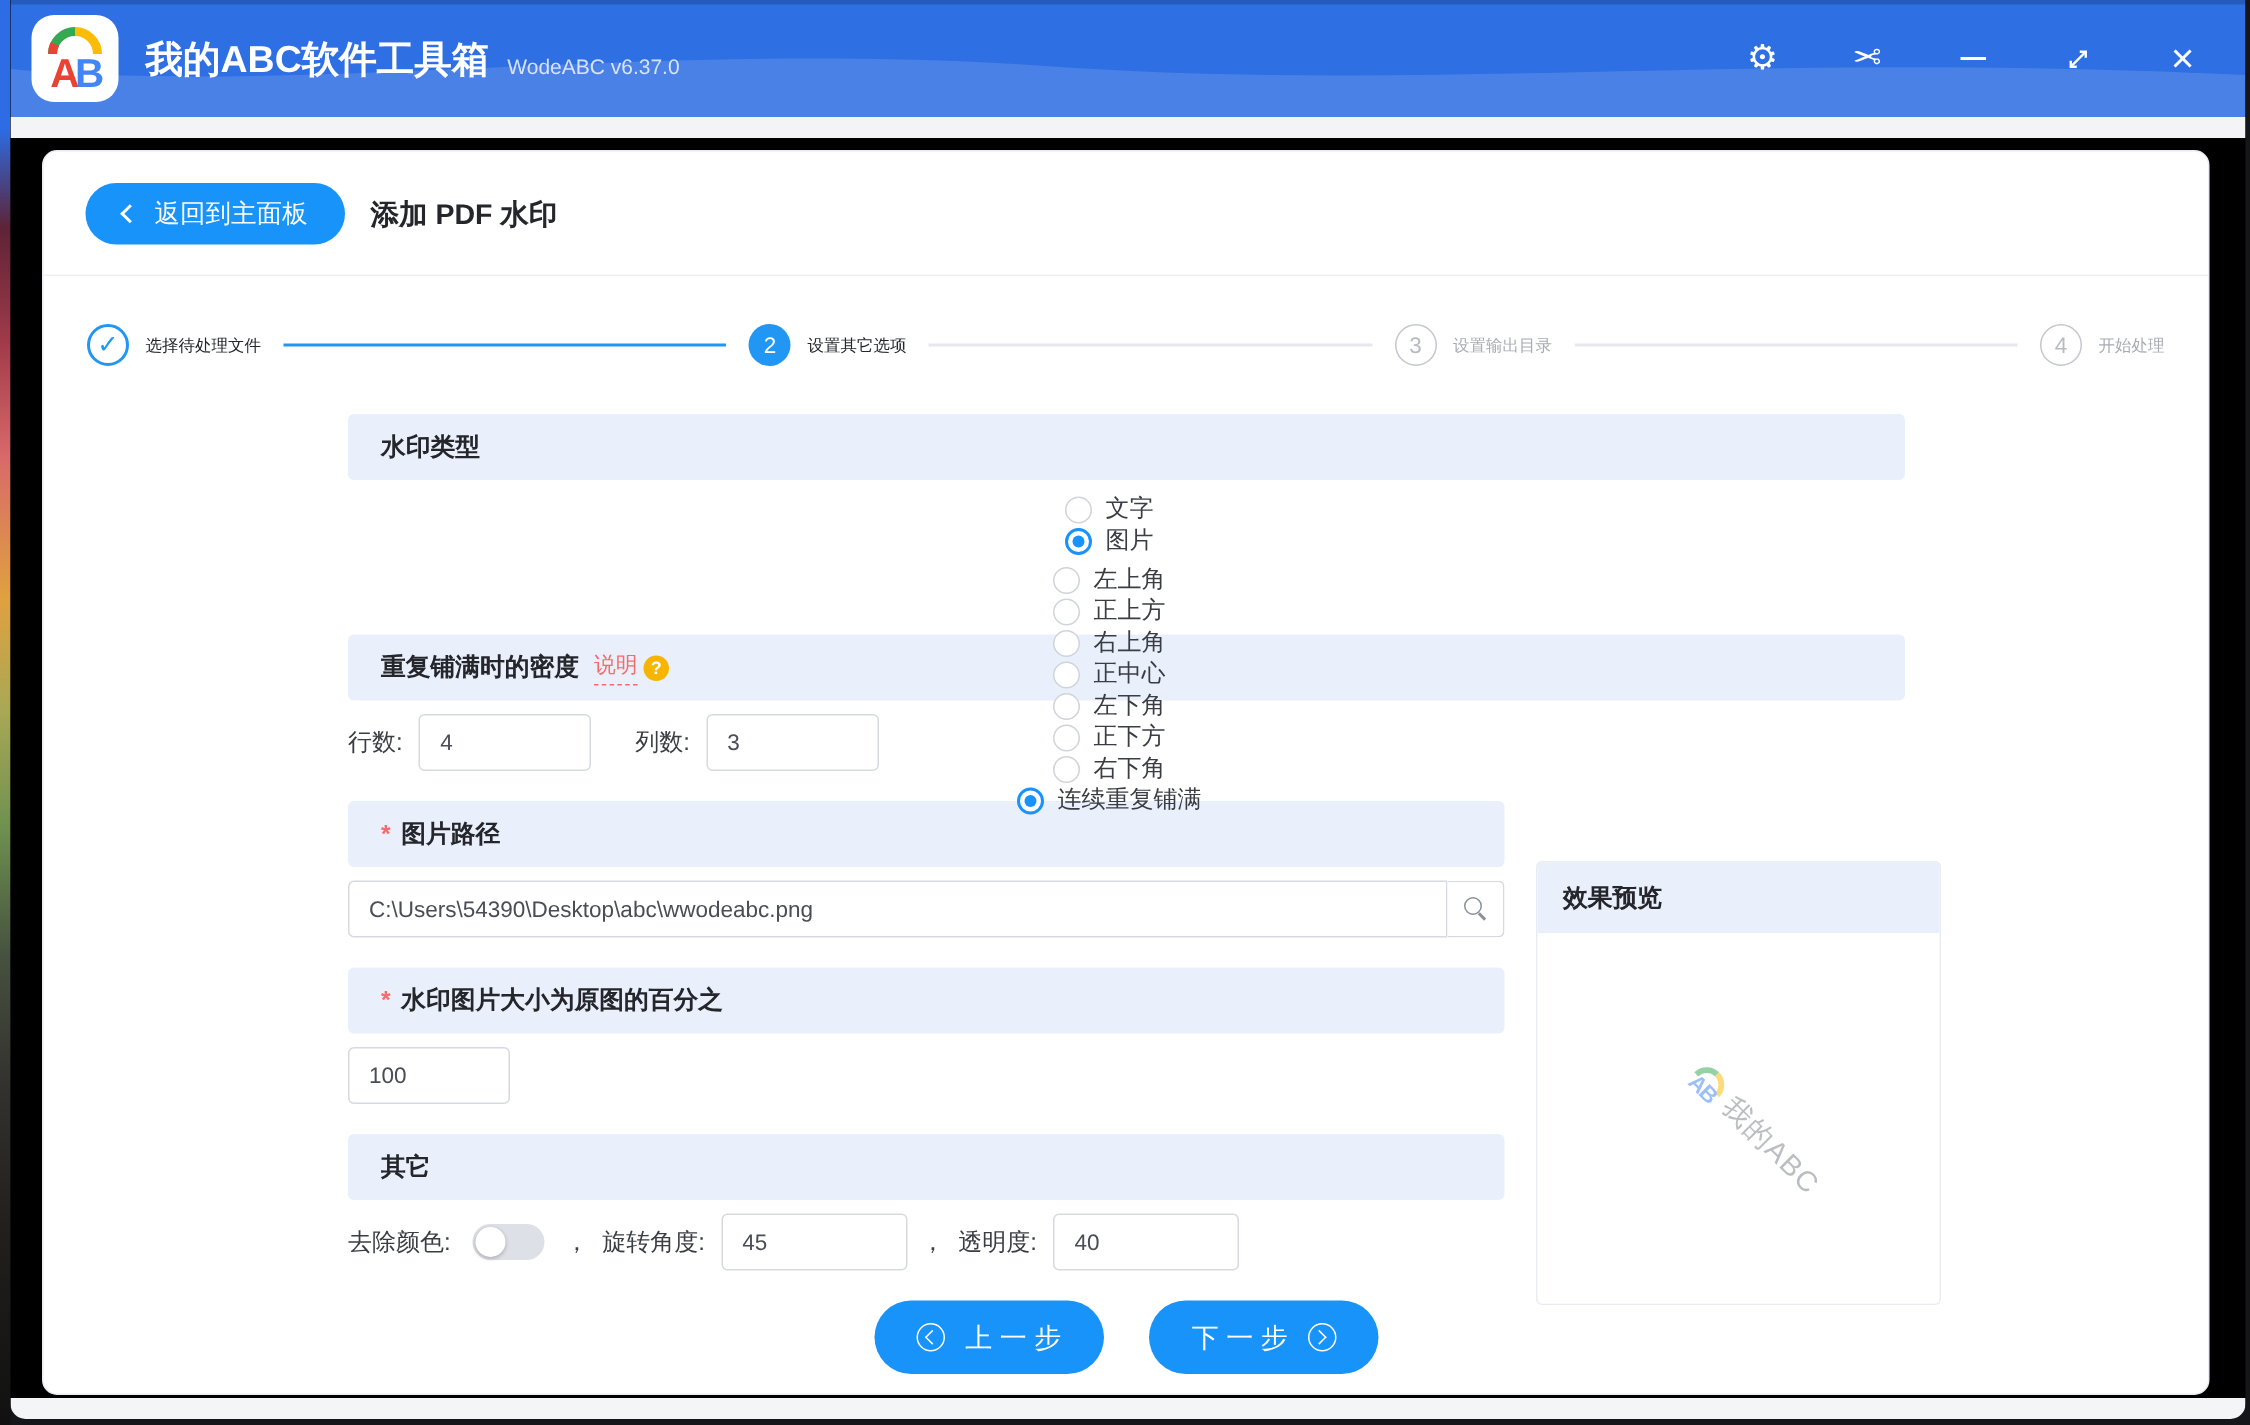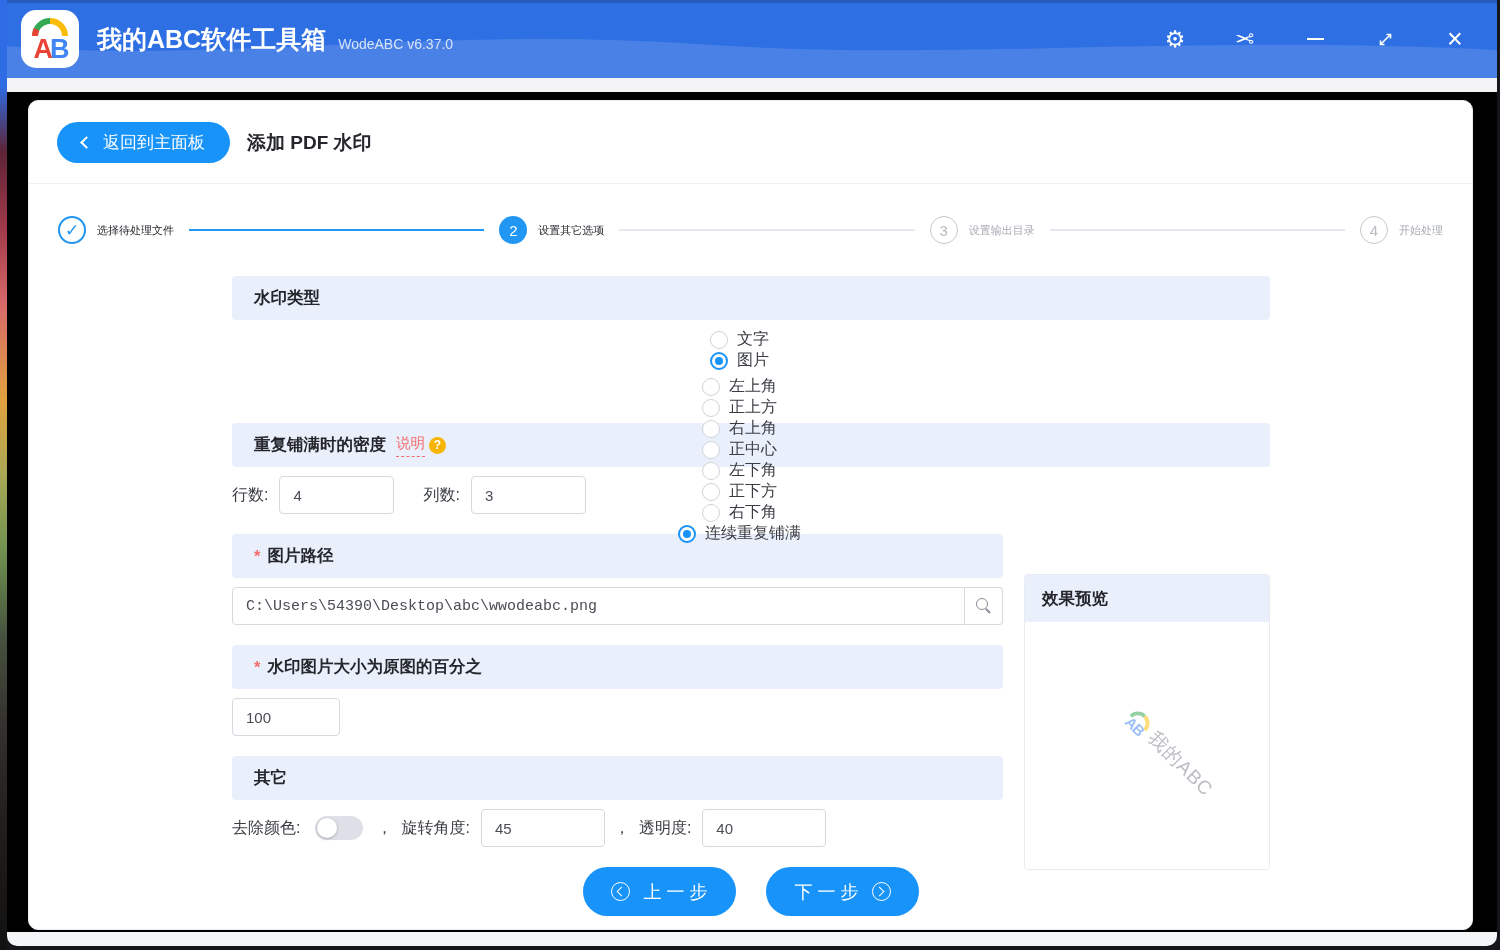--- a/index.html
+++ b/index.html
@@ -110,42 +110,42 @@
   .radio.selected .rc::after{content:''; position:absolute; inset:3px; border-radius:50%; background:var(--accent);}
   .field-label{font-size:16px; color:var(--text-mid); margin-right:11px; white-space:nowrap;}
   .txt{
     height:38px; border:1px solid var(--border); border-radius:4px; padding:0 13px;
     font-size:15px; color:#4a4d55; font-family:inherit; background:#fff;
   }
   .txt.small{width:115px;}
   .txt.size{width:108px;}
   .txt.num{width:124px;}
   .gap28{margin-right:29px;}
-  .path-group{display:flex; width:771px;font-family:Liberation Mono, monospace;}
+  .path-group{display:flex; width:771px;}
   .txt.path{flex:1; border-radius:4px 0 0 4px;}
   .search-btn{
     width:38px; height:38px; border:1px solid var(--border); border-left:none;
     border-radius:0 4px 4px 0; background:#fff; cursor:pointer;
     display:flex; align-items:center; justify-content:center;
   }
   .mag{position:relative; width:16px; height:16px;}
   .mag::before{content:''; position:absolute; top:0; left:0; width:10px; height:10px; border:1.6px solid #8a8f99; border-radius:50%;}
   .mag::after{content:''; position:absolute; left:11px; top:10px; width:1.8px; height:6px; background:#8a8f99; transform:rotate(-45deg);}
   .comma{font-size:16px; color:var(--text-mid); margin:0 9px;}
   .toggle{
     width:48px; height:24px; border-radius:12px; background:#dde0e6; position:relative;
     margin:0 4px; cursor:pointer; flex:none; border:none;
   }
   .toggle-knob{
     position:absolute; left:2px; top:2px; width:20px; height:20px; border-radius:50%;
     background:#fff; box-shadow:0 1px 3px rgba(0,0,0,.25);
   }
   
   .preview-panel{
-    position:absolute; left:792px; top:298px; width:246px; height:296px;
+    position:absolute; left:792px; top:298px; width:270px; height:296px;
     border:1px solid #e8ebf2; border-radius:4px; overflow:hidden; background:#fff;
   }
   .preview-header{
     height:47px; background:var(--section-bg); display:flex; align-items:center;
     padding:0 17px; font-size:16.5px; font-weight:700; color:var(--text-dark);
   }
   .preview-body{position:relative; height:248px; background:#fff;}
   .wm{
     position:absolute; left:88px; top:118px; transform:rotate(45deg);
     display:flex; align-items:center; gap:5px; opacity:.52;

